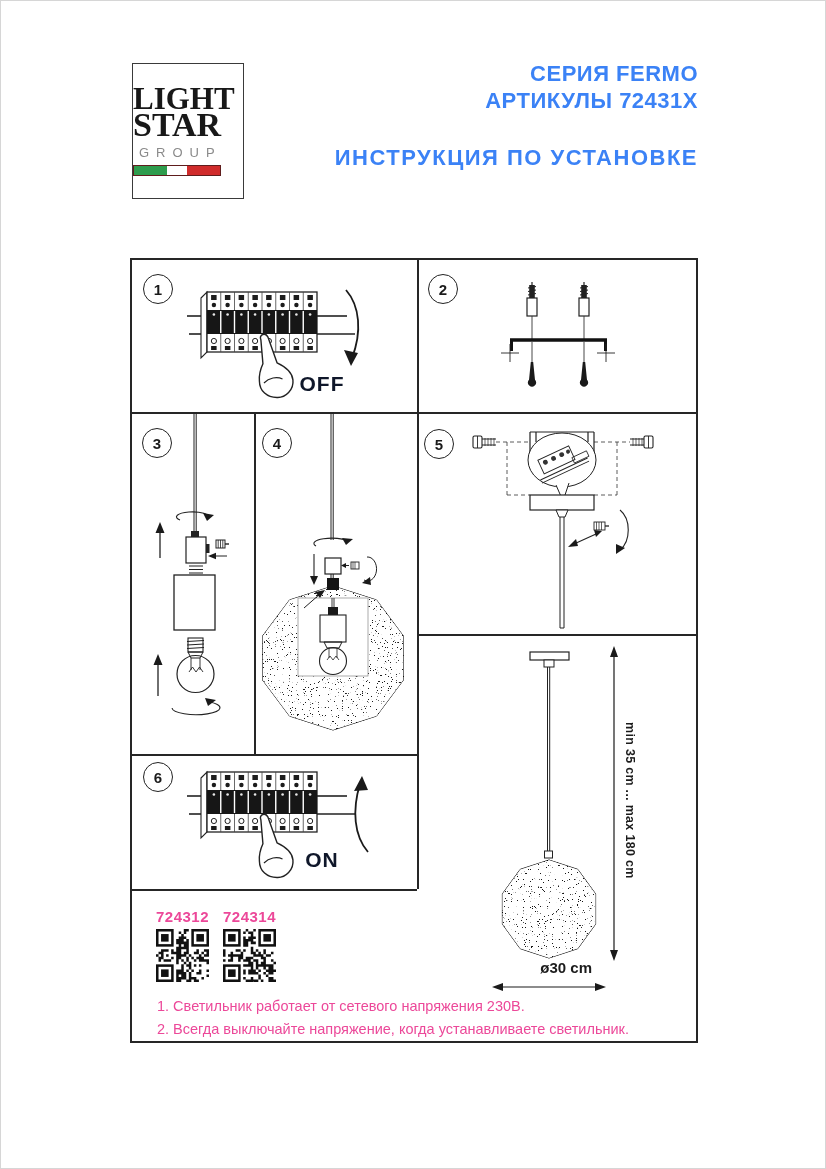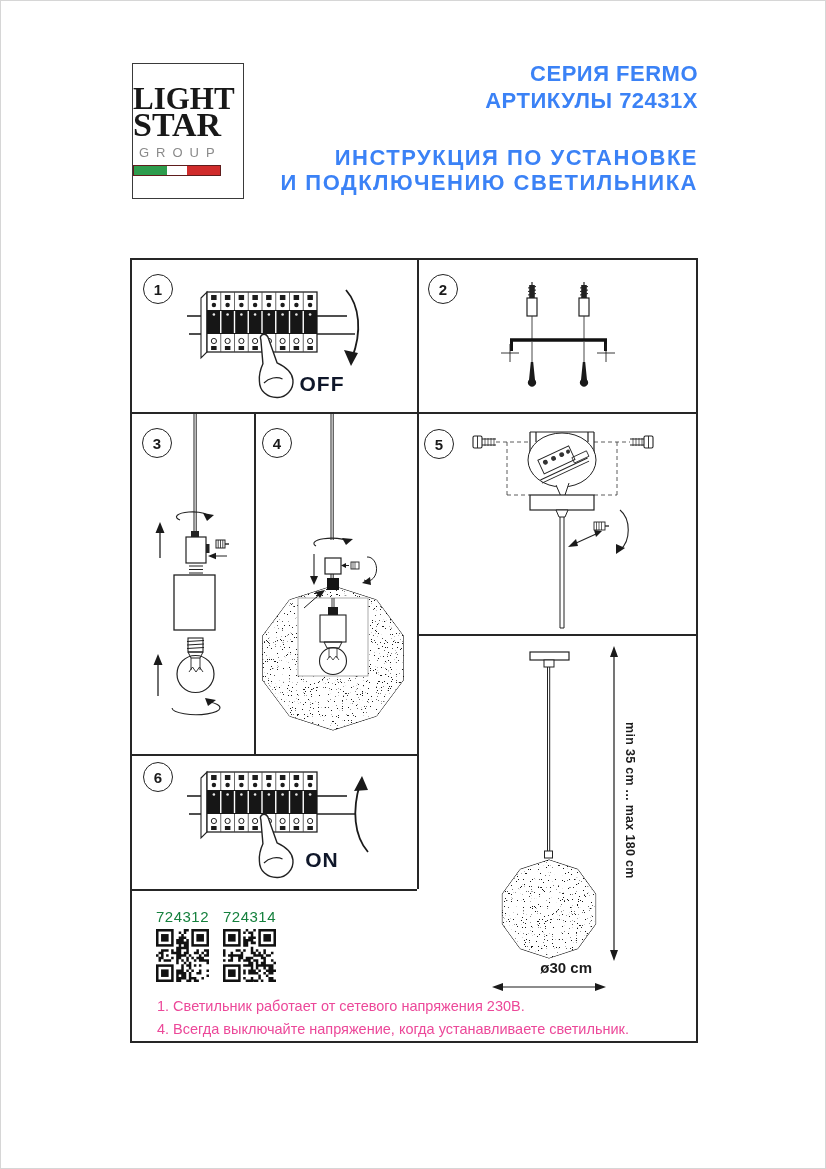--- a/index.html
+++ b/index.html
@@ -24,21 +24,21 @@
   .line{position:absolute;background:#262626;}
   .step-num{position:absolute;width:30px;height:30px;border:1.6px solid #222;border-radius:50%;display:flex;align-items:center;justify-content:center;font-size:15px;font-weight:600;color:#1a1a1a;background:#fff;box-sizing:border-box;}
   .switch-label{position:absolute;font-size:21px;font-weight:600;color:#0f172a;width:70px;text-align:center;letter-spacing:1px;}
   .abs{position:absolute;}
   svg{display:block;overflow:visible;}
   path,line,rect,circle,ellipse,polygon,polyline{vector-effect:none;}
   
   .dim-v{position:absolute;left:489px;top:465px;height:150px;width:18px;writing-mode:vertical-rl;display:flex;align-items:center;justify-content:center;font-size:12.5px;font-weight:bold;color:#1b1b1b;letter-spacing:0.3px;white-space:nowrap;}
   .dim-h{position:absolute;left:370px;top:699px;width:90px;text-align:right;font-size:15px;font-weight:bold;color:#1b1b1b;}
   
-  .qr-label{position:absolute;top:648px;width:56px;font-size:15px;font-weight:400;color:#15803d;letter-spacing:0.5px;}
+  .qr-label{position:absolute;top:648px;width:56px;font-size:15px;font-weight:700;color:#ec4899;letter-spacing:0.5px;}
   .qr-svg{position:absolute;top:669px;width:53px;height:53px;}
   .notes{position:absolute;left:25px;top:735px;font-size:14.5px;line-height:23px;color:#ec4899;}
 </style>
 </head>
 <body>
 
 <div class="page-frame"></div>
 
 <svg width="0" height="0" style="position:absolute">
   <defs>
@@ -58,21 +58,20 @@
     <span class="flag-green"></span>
     <span class="flag-white"></span>
     <span class="flag-red"></span>
   </div>
 </div>
 
 <div class="header-text">
   <div class="header-series">СЕРИЯ FERMO</div>
   <div class="header-series">АРТИКУЛЫ 72431X</div>
   <div class="header-title">ИНСТРУКЦИЯ ПО УСТАНОВКЕ</div>
-  <div class="header-title" style="margin-top:0;">И ПОДКЛЮЧЕНИЮ СВЕТИЛЬНИКА</div>
 </div>
 
 <div class="main-box">
 
   <div class="line" style="left:0;top:152px;width:564px;height:2px;"></div>
   <div class="line" style="left:285px;top:0;width:2px;height:629px;"></div>
   <div class="line" style="left:122px;top:152px;width:2px;height:342px;"></div>
   <div class="line" style="left:0;top:494px;width:285px;height:2px;"></div>
   <div class="line" style="left:0;top:629px;width:285px;height:2px;"></div>
   <div class="line" style="left:285px;top:374px;width:279px;height:2px;"></div>
@@ -495,16 +494,16 @@
       <rect x="1.25" y="1.25" width="15" height="15" fill="none" stroke="#111" stroke-width="2.5"></rect>
       <rect x="5" y="5" width="7.5" height="7.5" fill="#111"></rect>
       <rect x="36.25" y="1.25" width="15" height="15" fill="none" stroke="#111" stroke-width="2.5"></rect>
       <rect x="40" y="5" width="7.5" height="7.5" fill="#111"></rect>
       <rect x="1.25" y="36.25" width="15" height="15" fill="none" stroke="#111" stroke-width="2.5"></rect>
       <rect x="5" y="40" width="7.5" height="7.5" fill="#111"></rect>
     </svg>
 
   <div class="notes">
     <div>1. Светильник работает от сетевого напряжения 230В.</div>
-    <div>4. Всегда выключайте напряжение, когда устанавливаете светильник.</div>
+    <div>2. Всегда выключайте напряжение, когда устанавливаете светильник.</div>
   </div>
 
 </div>
 
 </body></html>

